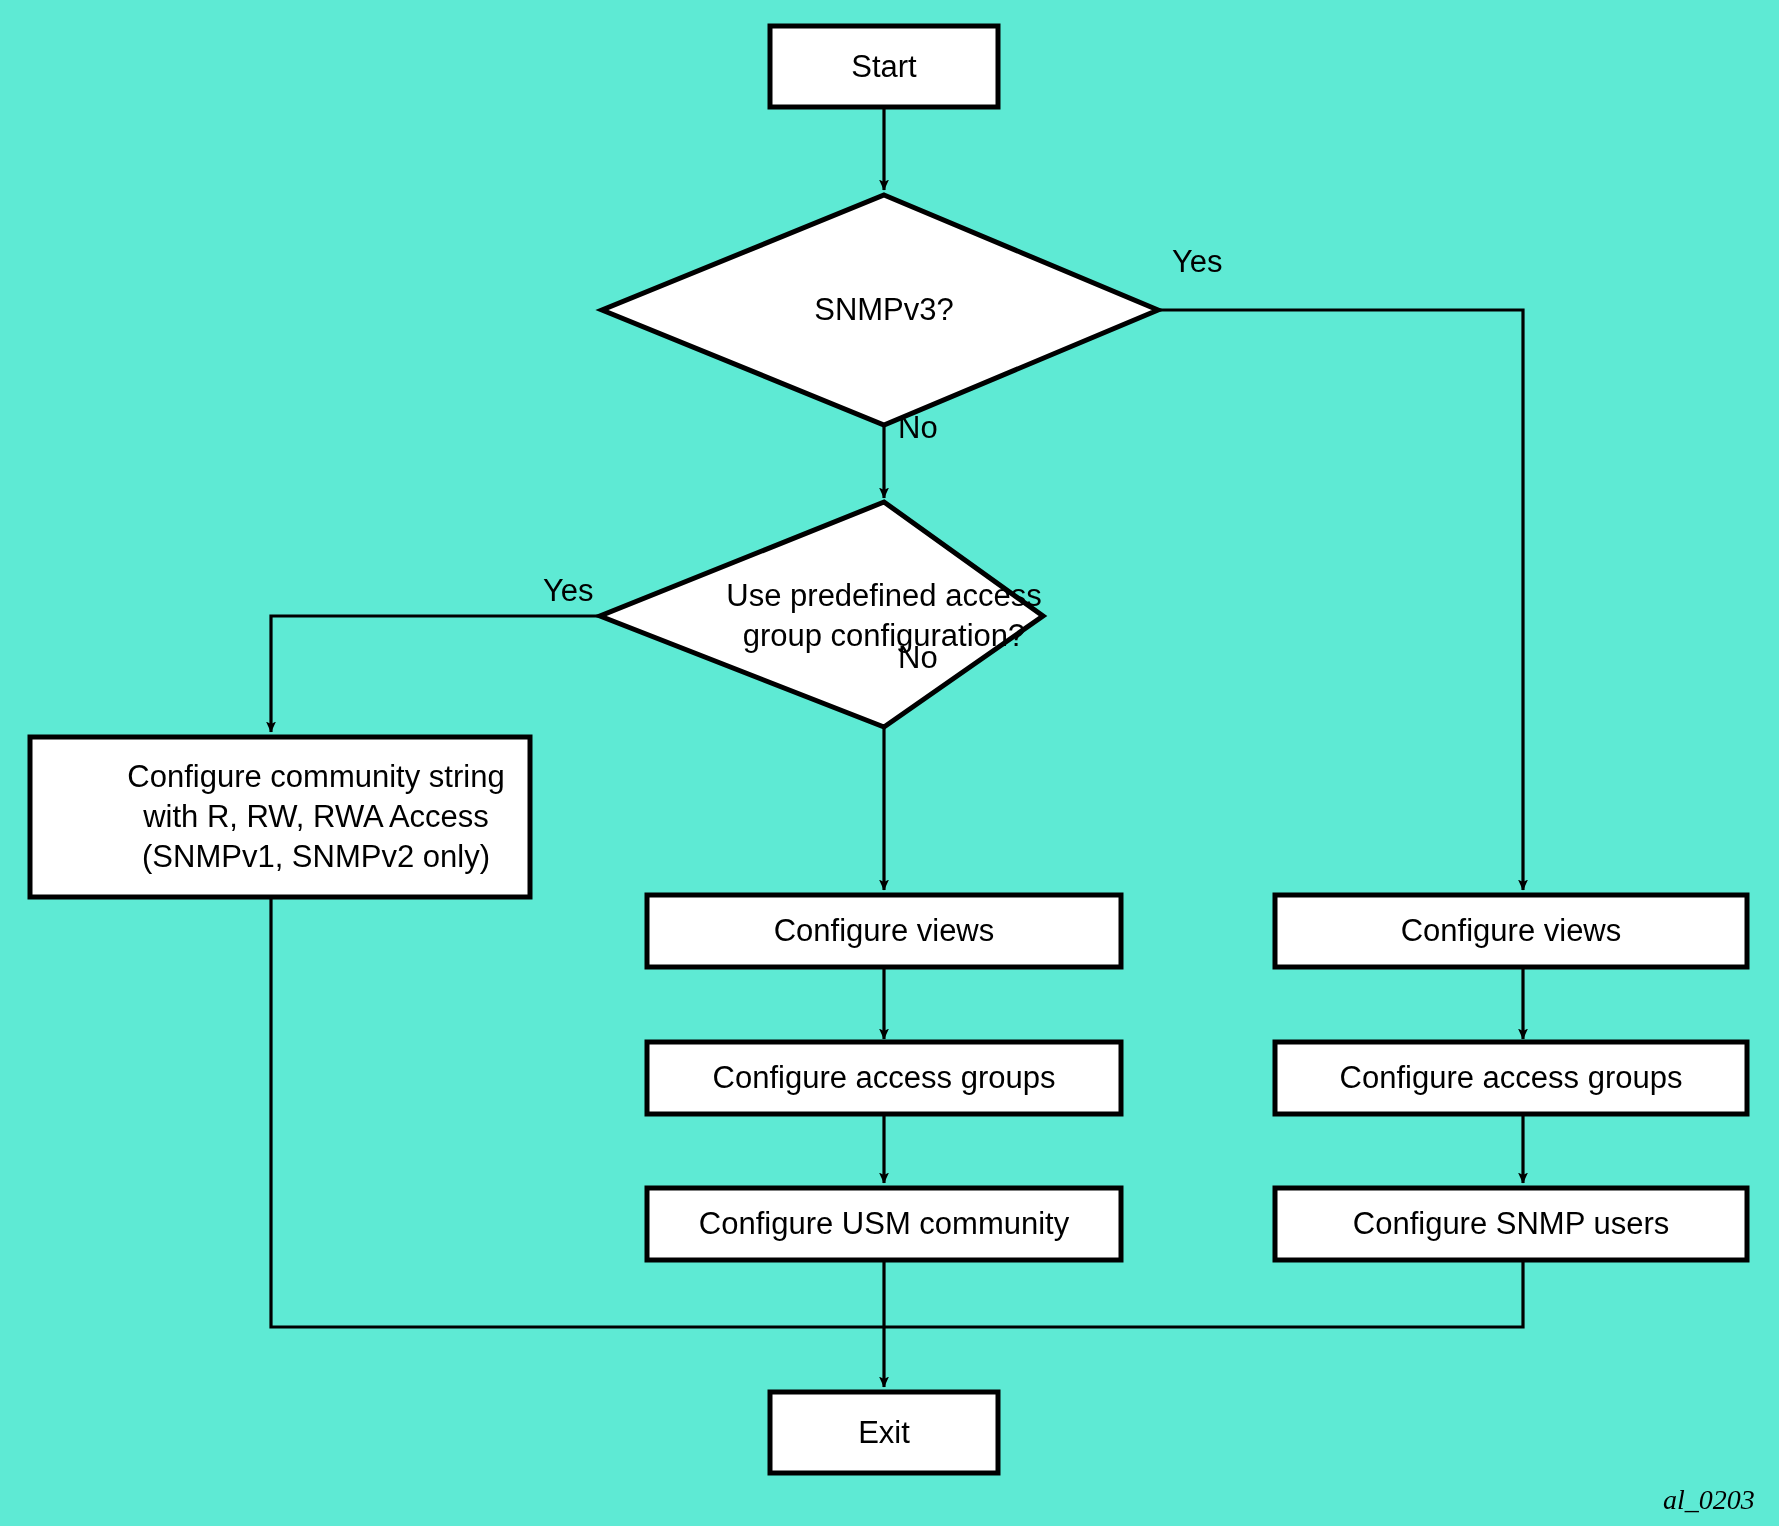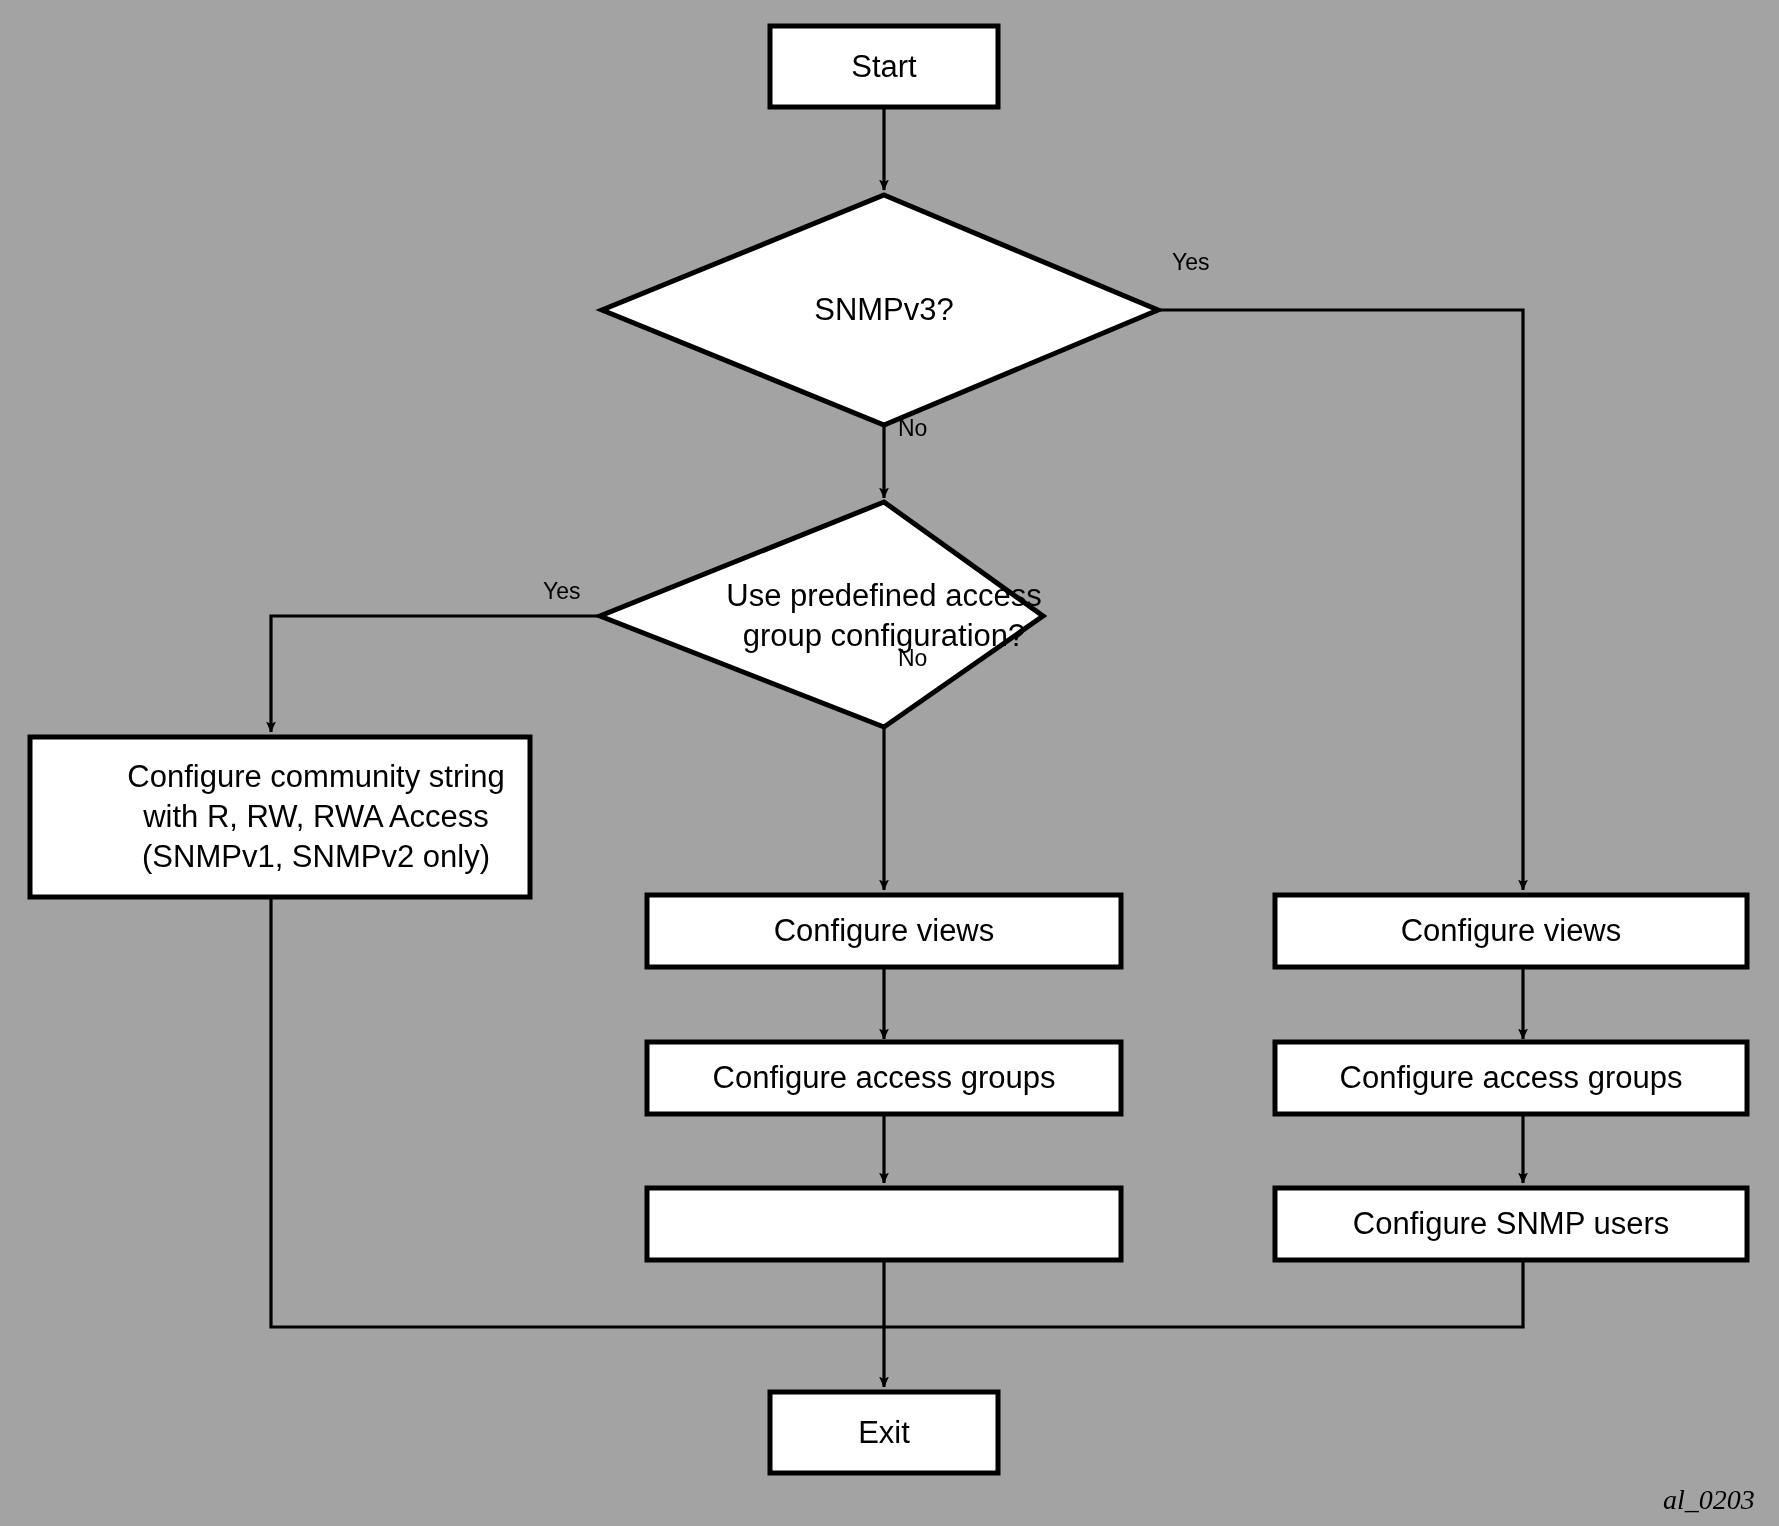--- a/index.html
+++ b/index.html
@@ -8,21 +8,21 @@
     background: #ffffff;
   }
   body {
     font-family: "Liberation Sans", sans-serif;
     color: #000000;
   }
   #canvas {
     position: relative;
     width: 1779px;
     height: 1526px;
-    background: #a3a3a3;
+    background: #5eead4;
     overflow: hidden;
   }
   #flow-svg {
     position: absolute;
     left: 0;
     top: 0;
     width: 1779px;
     height: 1526px;
   }
   .node-label {
@@ -34,21 +34,21 @@
     font-family: "Liberation Sans", sans-serif;
     font-size: 31px;
     line-height: 40px;
     color: #000000;
     white-space: pre-line;
     pointer-events: none;
   }
   .edge-label {
     position: absolute;
     font-family: "Liberation Sans", sans-serif;
-    font-size: 23px;
+    font-size: 31px;
     line-height: 34px;
     color: #000000;
     white-space: nowrap;
   }
   .figure-id {
     position: absolute;
     font-family: "Liberation Serif", serif;
     font-style: italic;
     font-size: 28px;
     color: #000000;
@@ -120,20 +120,21 @@
 group configuration?</div>
 
   <div class="node-label" style="left:34px; top:737px; width:564px; height:160px;">Configure community string
 with R, RW, RWA Access
 (SNMPv1, SNMPv2 only)</div>
 
   <div class="node-label" style="left:647px; top:895px; width:474px; height:72px;">Configure views</div>
 
   <div class="node-label" style="left:647px; top:1042px; width:474px; height:72px;">Configure access groups</div>
 
+  <div class="node-label" style="left:647px; top:1188px; width:474px; height:72px;">Configure USM community</div>
 
   <div class="node-label" style="left:1275px; top:895px; width:472px; height:72px;">Configure views</div>
 
   <div class="node-label" style="left:1275px; top:1042px; width:472px; height:72px;">Configure access groups</div>
 
   <div class="node-label" style="left:1275px; top:1188px; width:472px; height:72px;">Configure SNMP users</div>
 
   <div class="node-label" style="left:770px; top:1392px; width:228px; height:81px;">Exit</div>
 
   <div class="edge-label" style="left:1172px; top:245px;">Yes</div>

